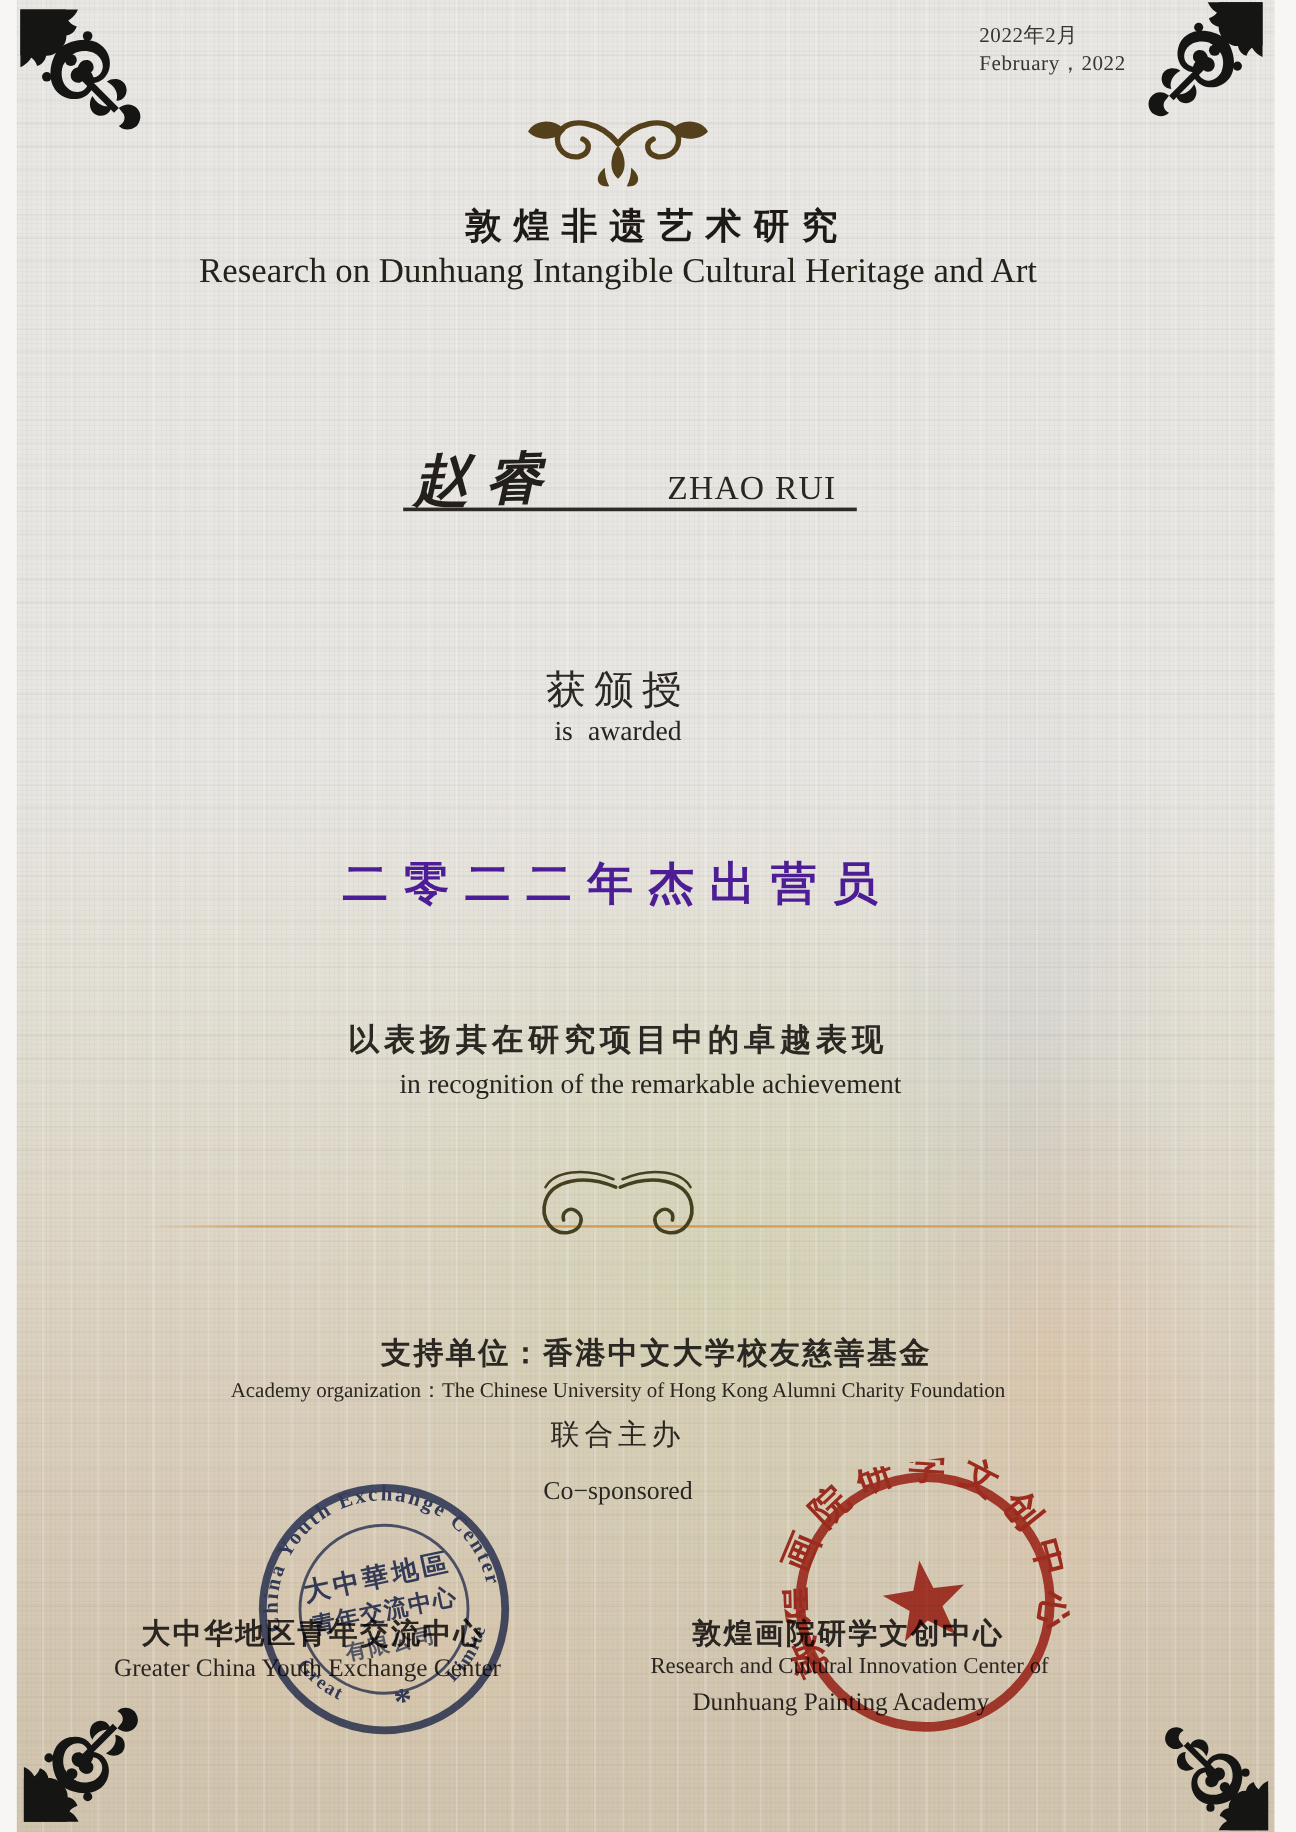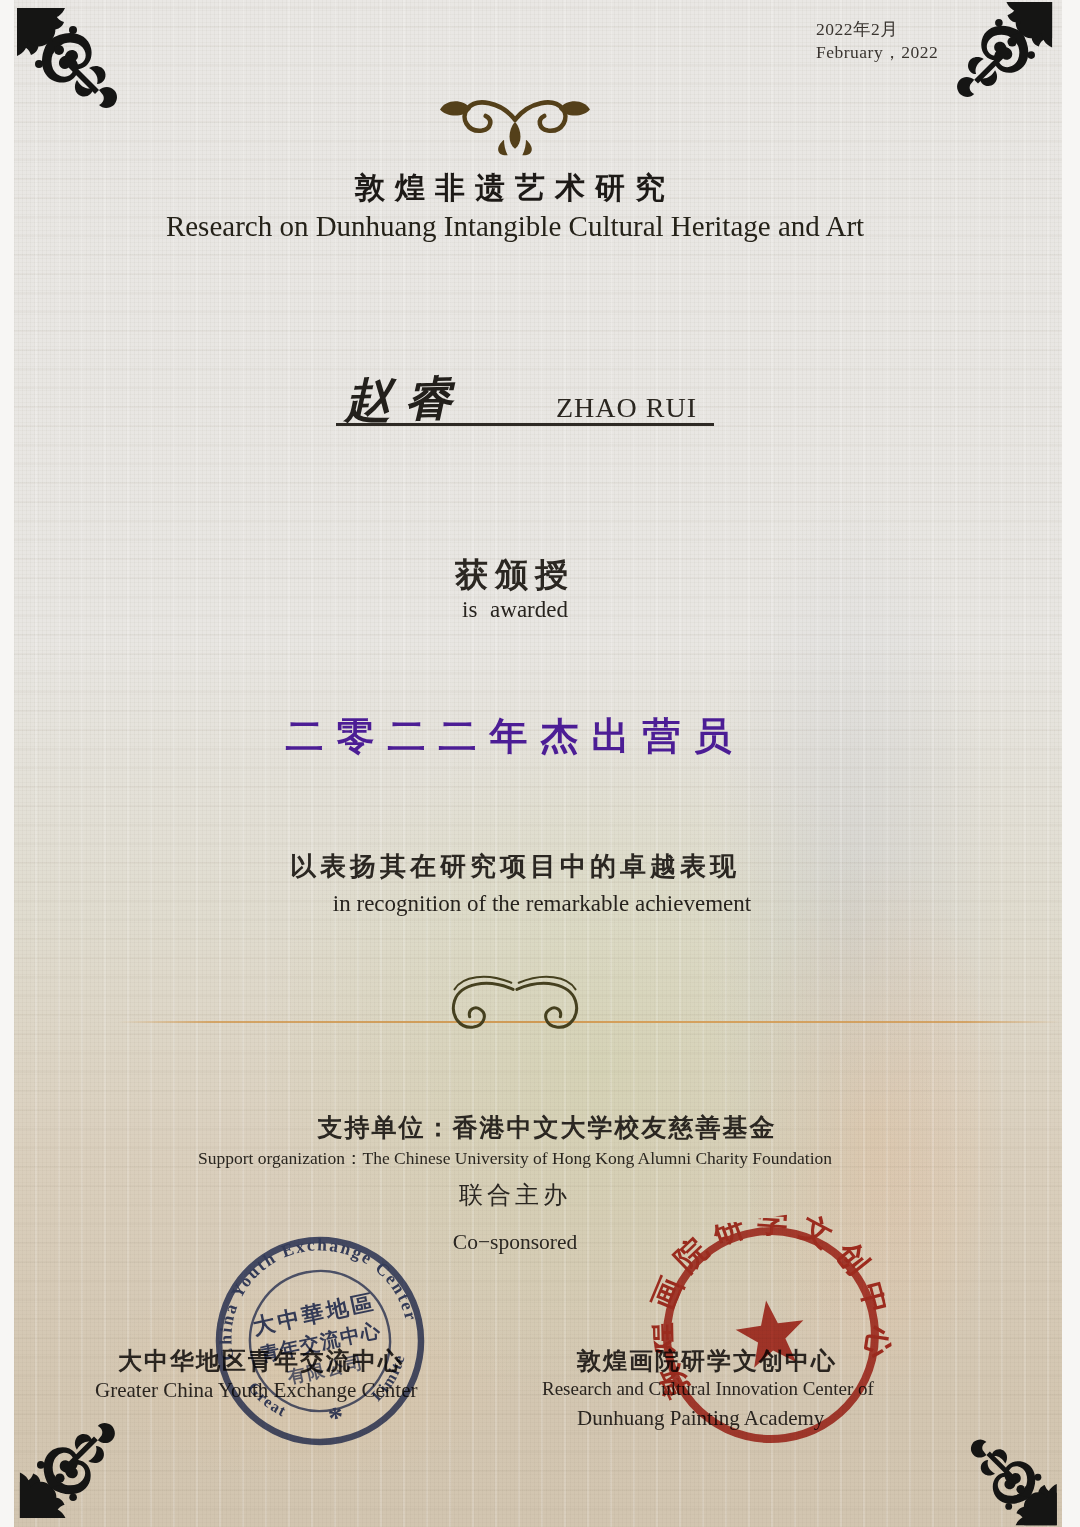--- a/index.html
+++ b/index.html
@@ -24,26 +24,26 @@
     background:
       repeating-linear-gradient(90deg, rgba(120,108,88,0.045) 0 1px, transparent 1px 4px),
       repeating-linear-gradient(0deg, rgba(120,108,88,0.04) 0 1px, transparent 1px 4px),
       repeating-linear-gradient(90deg, transparent 0 21px, rgba(255,255,255,0.16) 21px 23px),
       repeating-linear-gradient(0deg, transparent 0 17px, rgba(130,118,96,0.05) 17px 19px);
   }
   .abs{position:absolute;}
   .cline{position:absolute;left:0;width:1030px;text-align:center;z-index:3;}
   
   #date-block{left:788px;top:18px;font-size:17.5px;line-height:23px;letter-spacing:.5px;color:#39342f;z-index:3;margin-left:28px;}
-  #title-cn{top:168px;font-size:30px;font-weight:bold;letter-spacing:10px;color:#1d1a17;}
+  #title-cn{top:168px;font-size:30px;font-weight:bold;letter-spacing:10px;color:#1d1a17;padding-left:33px;}
   #title-en{top:210px;font-size:29px;color:#252219;}
   #name-cn{left:344px;top:368px;font-size:47px;font-weight:bold;font-style:italic;letter-spacing:14px;color:#23201c;transform:rotate(-1.5deg);z-index:3;}
   #name-en{left:556px;top:392px;font-size:28px;letter-spacing:1px;color:#2a2620;z-index:3;}
   #name-underline{left:336px;top:423px;width:378px;height:2.5px;background:#2e2a25;z-index:3;}
-  #awarded-cn{top:553px;font-size:33px;font-weight:bold;letter-spacing:7px;}
+  #awarded-cn{top:553px;font-size:33px;font-weight:normal;letter-spacing:7px;}
   #awarded-en{top:597px;font-size:23px;word-spacing:7px;color:#27231e;}
   #award-title-cn{top:711px;font-size:38px;font-weight:bold;letter-spacing:13px;}
   #award-title-en{top:773px;font-size:25px;color:#221f1b;}
   #citation-cn{top:849px;font-size:26px;font-weight:bold;letter-spacing:4px;}
   #citation-en{top:891px;font-size:23px;color:#27231e;padding-left:27px;}
   #support-cn{top:1111px;font-size:25px;font-weight:bold;letter-spacing:2px;margin-left:32px;}
   #support-en{top:1146px;font-size:17.5px;color:#2a2620;}
   #cosponsor-cn{top:1179px;font-size:24px;font-weight:normal;letter-spacing:4px;}
   #cosponsor-en{top:1230px;font-size:21.5px;}
   .orgline{position:absolute;text-align:left;z-index:1;color:#2a2520;}
@@ -151,21 +151,21 @@
   <div class="cline" id="citation-en">in recognition of the remarkable achievement</div>
 
   <div class="abs" id="gold-line"></div>
   <div class="cline" id="divider-flourish">
     <svg width="170" height="76" viewBox="0 0 180 80">
         <use href="#swirl"></use>
       </svg>
   </div>
 
   <div class="cline" id="support-cn">支持单位：香港中文大学校友慈善基金</div>
-  <div class="cline" id="support-en">Support organization：The Chinese University of Hong Kong Alumni Charity Foundation</div>
+  <div class="cline" id="support-en">Academy organization：The Chinese University of Hong Kong Alumni Charity Foundation</div>
 
   <div class="cline" id="cosponsor-cn">联合主办</div>
   <div class="cline" id="cosponsor-en">Co−sponsored</div>
 
   <div class="orgline" id="left-org-cn">大中华地区青年交流中心</div>
   <div class="orgline" id="left-org-en">Greater China Youth Exchange Center</div>
   <div class="orgline" id="right-org-cn">敦煌画院研学文创中心</div>
   <div class="orgline" id="right-org-en1">Research and Cultural Innovation Center of</div>
   <div class="orgline" id="right-org-en2">Dunhuang Painting Academy</div>
 

